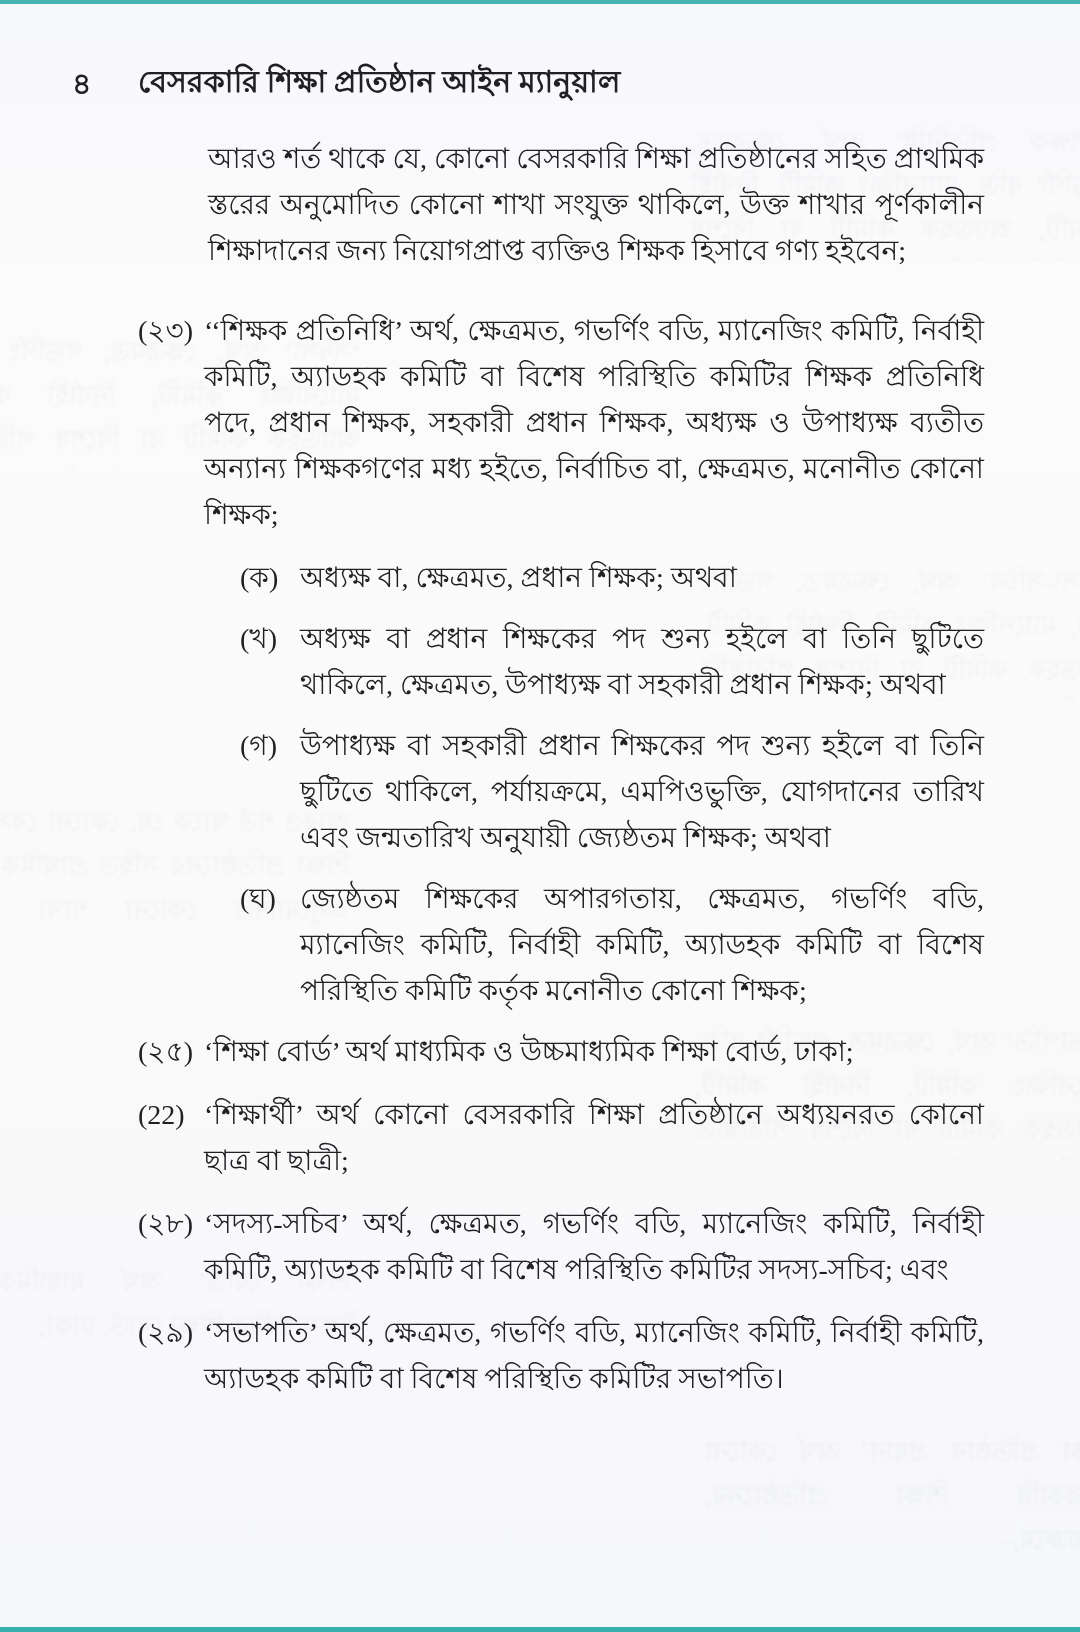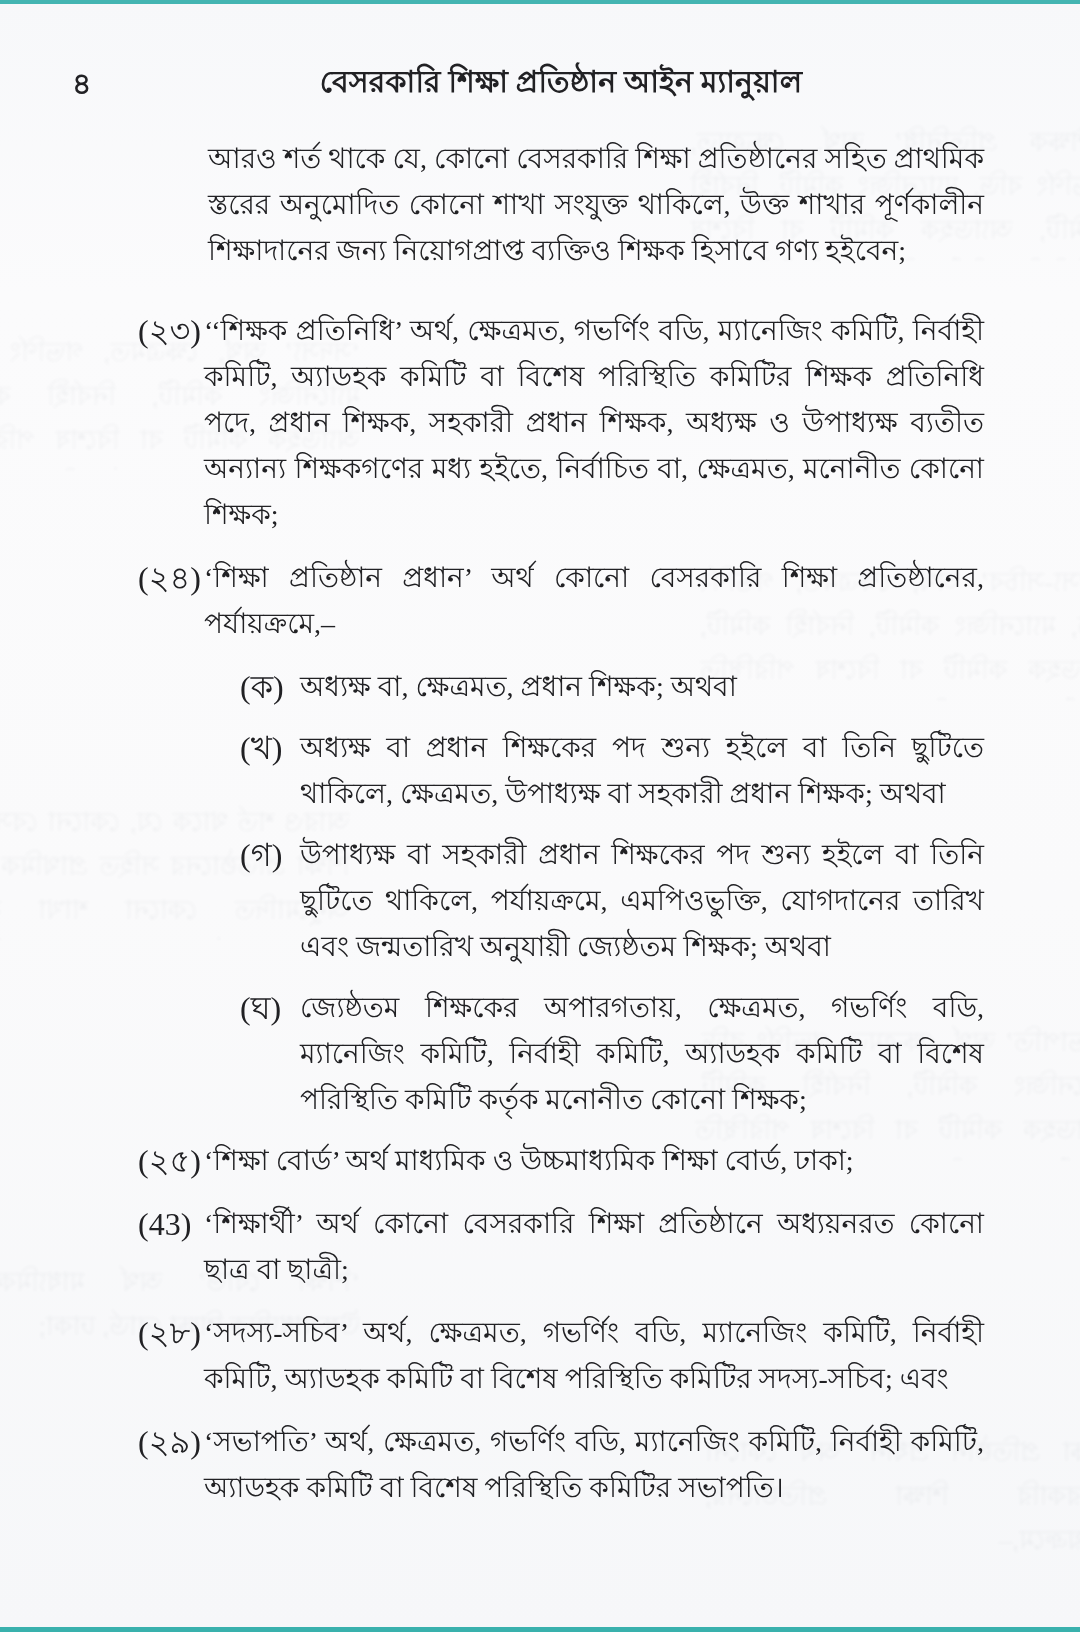--- a/index.html
+++ b/index.html
@@ -41,32 +41,32 @@
   .ghost:nth-child(7){ top: 1430px; right: -45px; }
 
   .page { position: relative; z-index: 2; padding: 58px 96px 0 138px; }
 
   .page-header { position: relative; height: 52px; }
   .page-number {
     position: absolute; left: -66px; top: 2px;
     font-size: 30px; font-weight: bold;
   }
   .page-title {
-    text-align: center; font-size: 30px; font-weight: bold;
+    text-align: left; font-size: 30px; font-weight: bold;
     letter-spacing: .2px;
   }
 
   .body-text { font-size: 28px; line-height: 46px; text-align: justify; }
 
   .intro {
     margin: 26px 0 34px 70px;
   }
 
   .clause { display: flex; margin-bottom: 17px; }
-  .cnum { flex: 0 0 66px; font-size: 32px; line-height: 46px; }
+  .cnum { flex: 0 0 66px; font-size: 28px; line-height: 46px; }
   .ctext { flex: 1; }
   .clause.sub { margin-left: 102px; margin-bottom: 15px; }
   .clause.sub .cnum { flex: 0 0 60px; }
 </style>
 </head>
 <body>
 
 <div class="edge-strip top"></div>
 
 <div class="ghost-layer">
@@ -86,24 +86,20 @@
     <div class="page-title">বেসরকারি শিক্ষা প্রতিষ্ঠান আইন ম্যানুয়াল</div>
   </div>
 
   <div class="intro body-text">আরও শর্ত থাকে যে, কোনো বেসরকারি শিক্ষা প্রতিষ্ঠানের সহিত প্রাথমিক স্তরের অনুমোদিত কোনো শাখা সংযুক্ত থাকিলে, উক্ত শাখার পূর্ণকালীন শিক্ষাদানের জন্য নিয়োগপ্রাপ্ত ব্যক্তিও শিক্ষক হিসাবে গণ্য হইবেন;</div>
 
   <div class="body-text">
       <div class="clause">
         <span class="cnum">(২৩)</span>
         <span class="ctext">‘‘শিক্ষক প্রতিনিধি’ অর্থ, ক্ষেত্রমত, গভর্ণিং বডি, ম্যানেজিং কমিটি, নির্বাহী কমিটি, অ্যাডহক কমিটি বা বিশেষ পরিস্থিতি কমিটির শিক্ষক প্রতিনিধি পদে, প্রধান শিক্ষক, সহকারী প্রধান শিক্ষক, অধ্যক্ষ ও উপাধ্যক্ষ ব্যতীত অন্যান্য শিক্ষকগণের মধ্য হইতে, নির্বাচিত বা, ক্ষেত্রমত, মনোনীত কোনো শিক্ষক;</span>
       </div>
-      <div class="clause">
-        <span class="cnum">(২৪)</span>
-        <span class="ctext">‘শিক্ষা প্রতিষ্ঠান প্রধান’ অর্থ কোনো বেসরকারি শিক্ষা প্রতিষ্ঠানের, পর্যায়ক্রমে,–</span>
-      </div>
       <div class="clause sub">
         <span class="cnum">(ক)</span>
         <span class="ctext">অধ্যক্ষ বা, ক্ষেত্রমত, প্রধান শিক্ষক; অথবা</span>
       </div>
       <div class="clause sub">
         <span class="cnum">(খ)</span>
         <span class="ctext">অধ্যক্ষ বা প্রধান শিক্ষকের পদ শুন্য হইলে বা তিনি ছুটিতে থাকিলে, ক্ষেত্রমত, উপাধ্যক্ষ বা সহকারী প্রধান শিক্ষক; অথবা</span>
       </div>
       <div class="clause sub">
         <span class="cnum">(গ)</span>
@@ -111,21 +107,21 @@
       </div>
       <div class="clause sub">
         <span class="cnum">(ঘ)</span>
         <span class="ctext">জ্যেষ্ঠতম শিক্ষকের অপারগতায়, ক্ষেত্রমত, গভর্ণিং বডি, ম্যানেজিং কমিটি, নির্বাহী কমিটি, অ্যাডহক কমিটি বা বিশেষ পরিস্থিতি কমিটি কর্তৃক মনোনীত কোনো শিক্ষক;</span>
       </div>
       <div class="clause">
         <span class="cnum">(২৫)</span>
         <span class="ctext">‘শিক্ষা বোর্ড’ অর্থ মাধ্যমিক ও উচ্চমাধ্যমিক শিক্ষা বোর্ড, ঢাকা;</span>
       </div>
       <div class="clause">
-        <span class="cnum">(43)</span>
+        <span class="cnum">(22)</span>
         <span class="ctext">‘শিক্ষার্থী’ অর্থ কোনো বেসরকারি শিক্ষা প্রতিষ্ঠানে অধ্যয়নরত কোনো ছাত্র বা ছাত্রী;</span>
       </div>
       <div class="clause">
         <span class="cnum">(২৮)</span>
         <span class="ctext">‘সদস্য-সচিব’ অর্থ, ক্ষেত্রমত, গভর্ণিং বডি, ম্যানেজিং কমিটি, নির্বাহী কমিটি, অ্যাডহক কমিটি বা বিশেষ পরিস্থিতি কমিটির সদস্য-সচিব; এবং</span>
       </div>
       <div class="clause">
         <span class="cnum">(২৯)</span>
         <span class="ctext">‘সভাপতি’ অর্থ, ক্ষেত্রমত, গভর্ণিং বডি, ম্যানেজিং কমিটি, নির্বাহী কমিটি, অ্যাডহক কমিটি বা বিশেষ পরিস্থিতি কমিটির সভাপতি।</span>
       </div>

